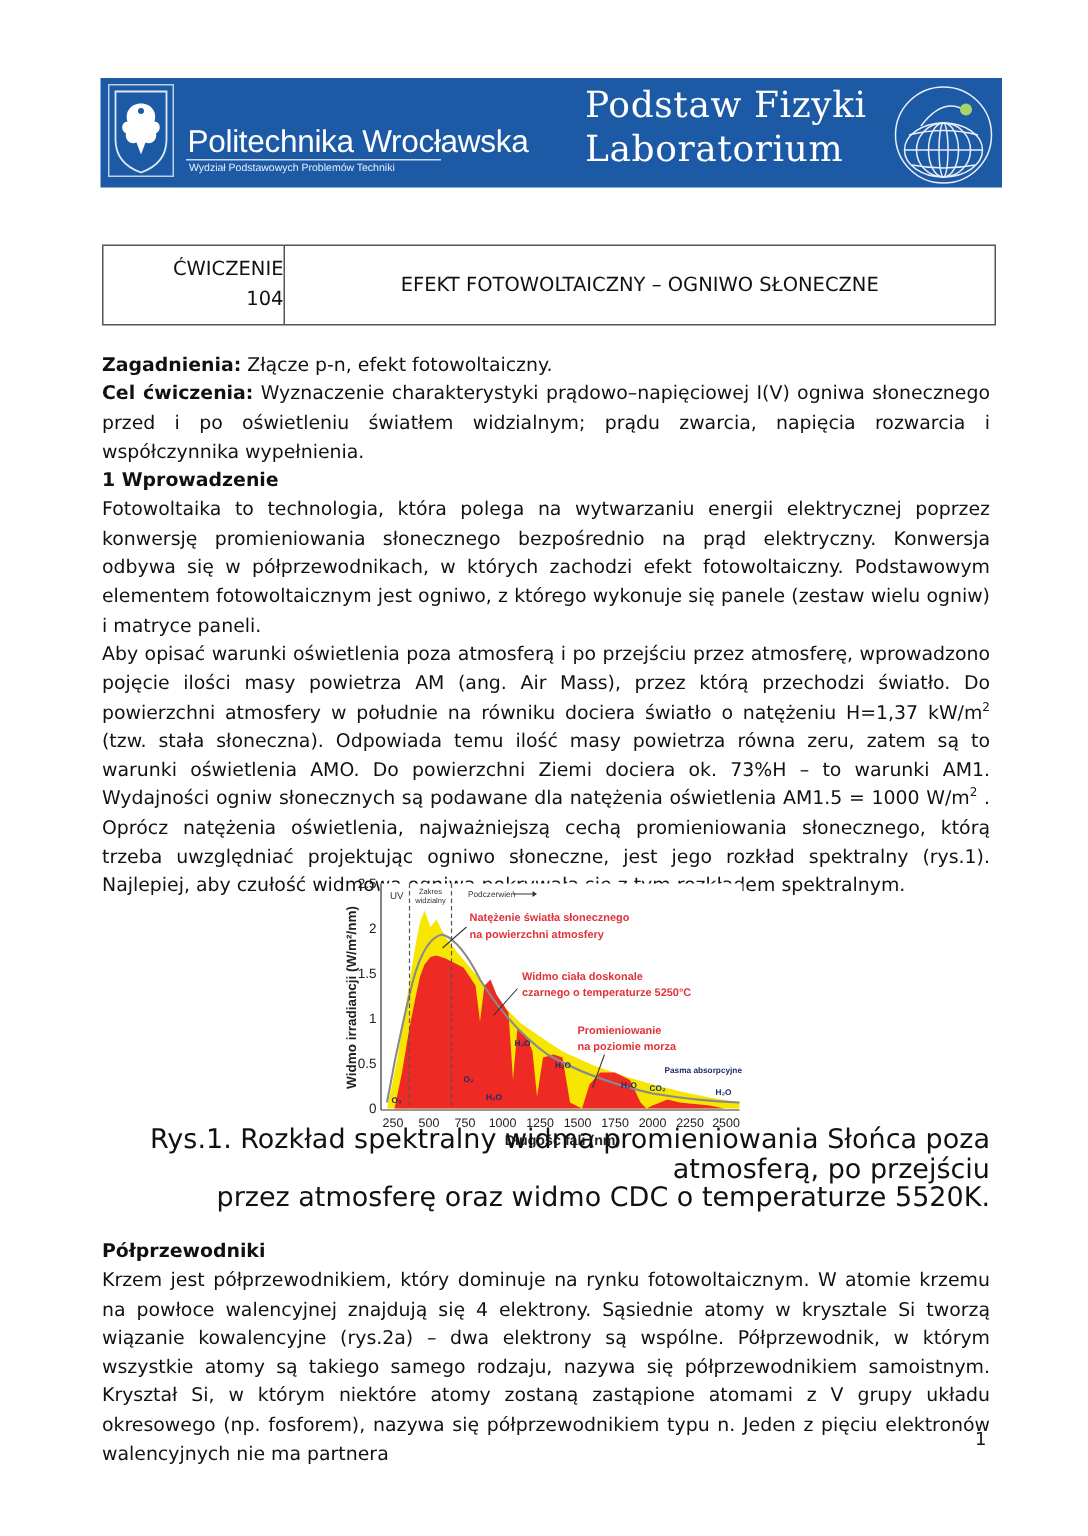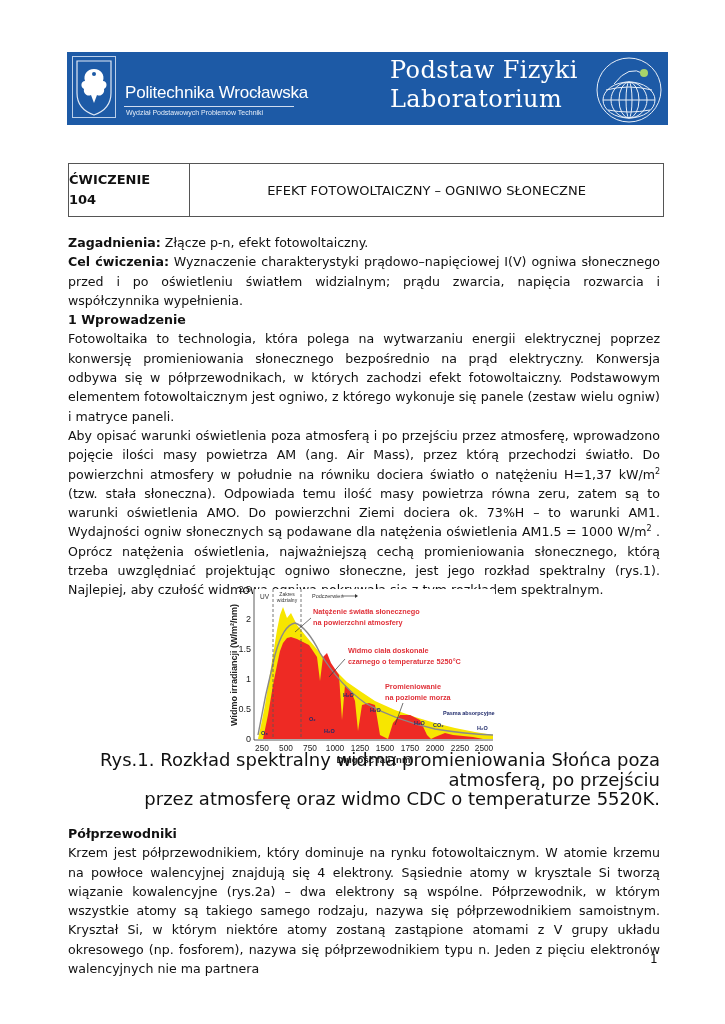--- a/index.html
+++ b/index.html
@@ -1,27 +1,27 @@
 <!DOCTYPE html>
 <html><head>
 <meta charset="utf-8">
 <style>
   html, body { margin: 0; padding: 0; background: #fff; }
   body { width: 725px; height: 1024px; position: relative; overflow: hidden;
          font-family: "DejaVu Sans", sans-serif; color: #111; }
   .banner { position: absolute; left: 67px; top: 52px; width: 601px; height: 73px; background: #1d5aa6; }
   .crest { position: absolute; left: 5px; top: 4px; width: 42px; height: 60px; border: 1px solid #bcd0ea; }
-  .pw-name { position: absolute; left: 58px; top: 31px; font-family: "Liberation Sans", sans-serif; font-size: 17px; color: #fff; letter-spacing: -0.2px; text-align: right; }
+  .pw-name { position: absolute; left: 58px; top: 31px; font-family: "Liberation Sans", sans-serif; font-size: 21px; color: #fff; letter-spacing: -0.2px; text-align: right; }
   .pw-line { position: absolute; left: 57px; top: 54px; width: 170px; height: 1px; background: #cfdcf0; }
   .pw-sub { position: absolute; left: 59px; top: 57px; font-family: "Liberation Sans", sans-serif; font-size: 7px; color: #e6eef9; }
   .lab-title { position: absolute; left: 323px; top: 4px; font-family: "DejaVu Serif", serif; font-size: 24px; line-height: 29px; color: #fff; letter-spacing: 0.4px; }
   .globe { position: absolute; left: 527px; top: 2px; width: 70px; height: 70px; }
 
   .ex-box { position: absolute; left: 68px; top: 163px; width: 594px; height: 52px; border: 1px solid #555; display: flex; }
-  .ex-num { width: 120px; border-right: 1px solid #555; display: flex; flex-direction: column; justify-content: center; align-items: flex-start; font-weight: bold; font-size: 13px; line-height: 20px; }
+  .ex-num { width: 120px; border-right: 1px solid #555; display: flex; flex-direction: column; justify-content: center; align-items: flex-end; font-weight: normal; font-size: 13px; line-height: 20px; }
   .ex-title { flex: 1; display: flex; align-items: center; justify-content: center; font-weight: normal; font-size: 13px; }
 
   .text { position: absolute; left: 68px; width: 592px; font-family: "DejaVu Sans", sans-serif; font-size: 12.6px; line-height: 19.3px; text-align: justify; }
   .p { margin: 0; }
   .b { font-weight: bold; }
   .h { font-weight: bold; margin: 0; }
   sup { font-size: 8px; line-height: 0; }
 
   .figure { position: absolute; left: 225px; top: 585px; width: 272px; height: 180px; }
   .caption { position: absolute; left: 68px; top: 750px; width: 592px; text-align: right; font-size: 18px; line-height: 19.5px; }

